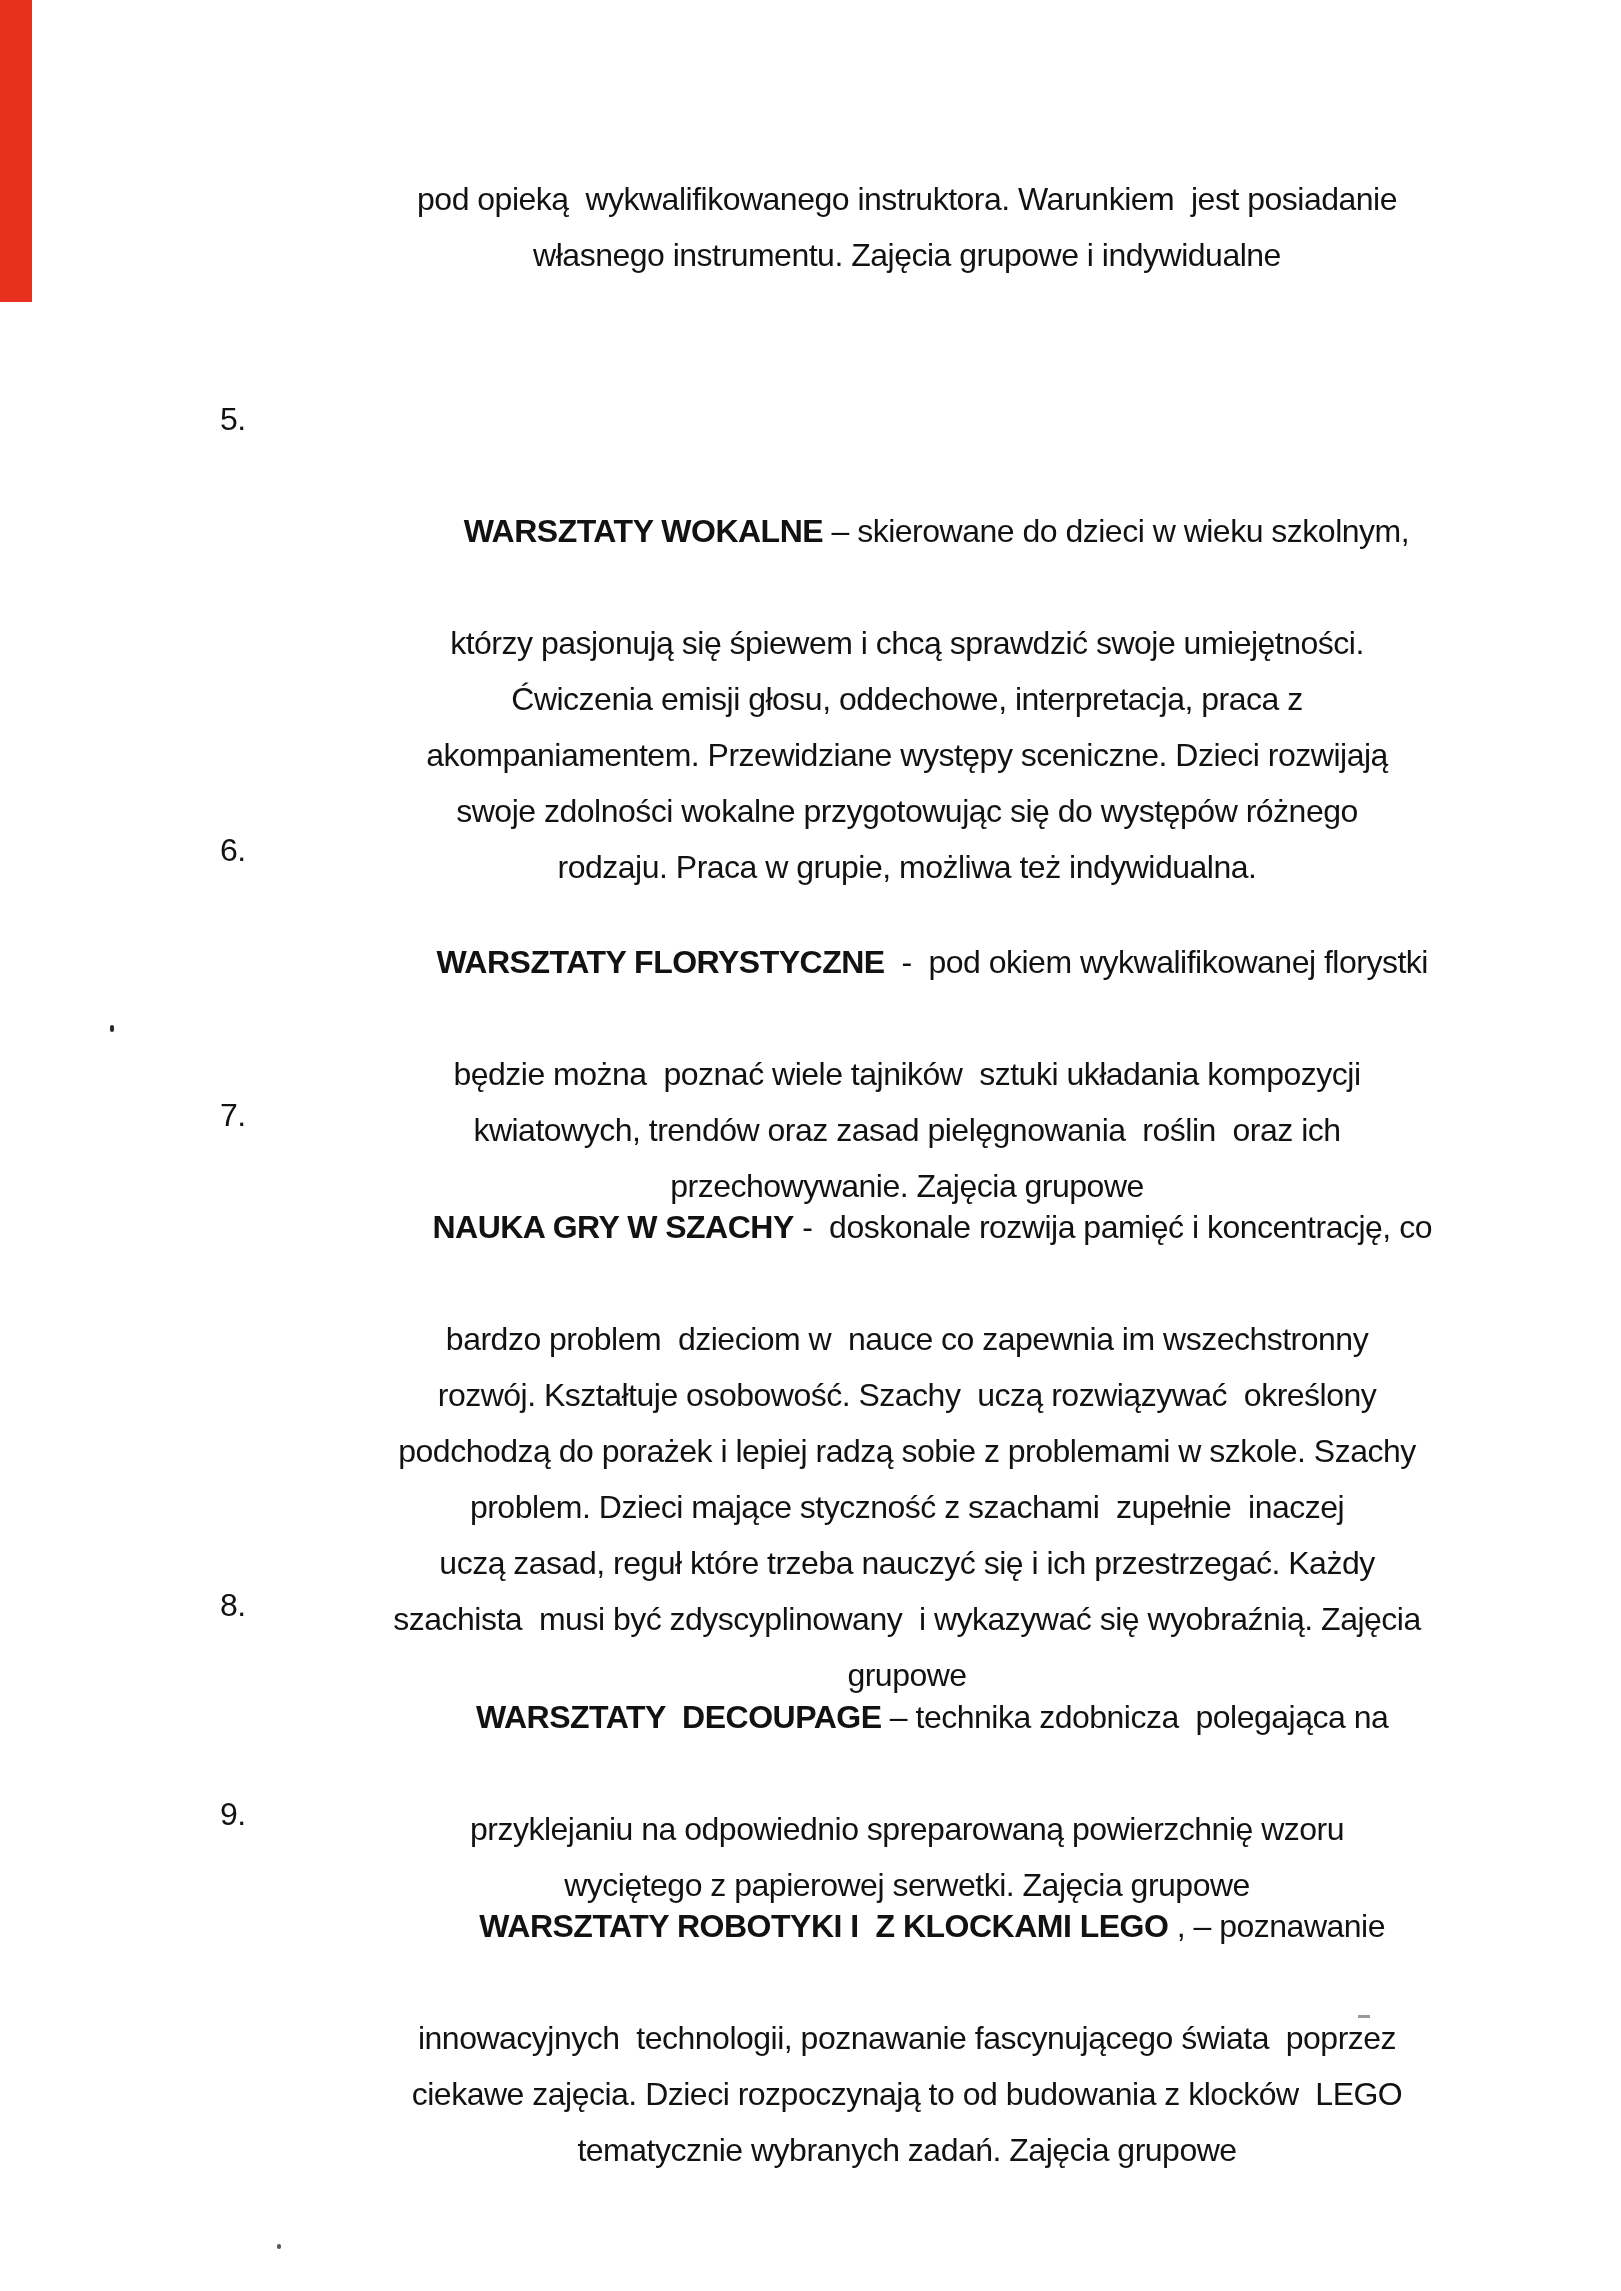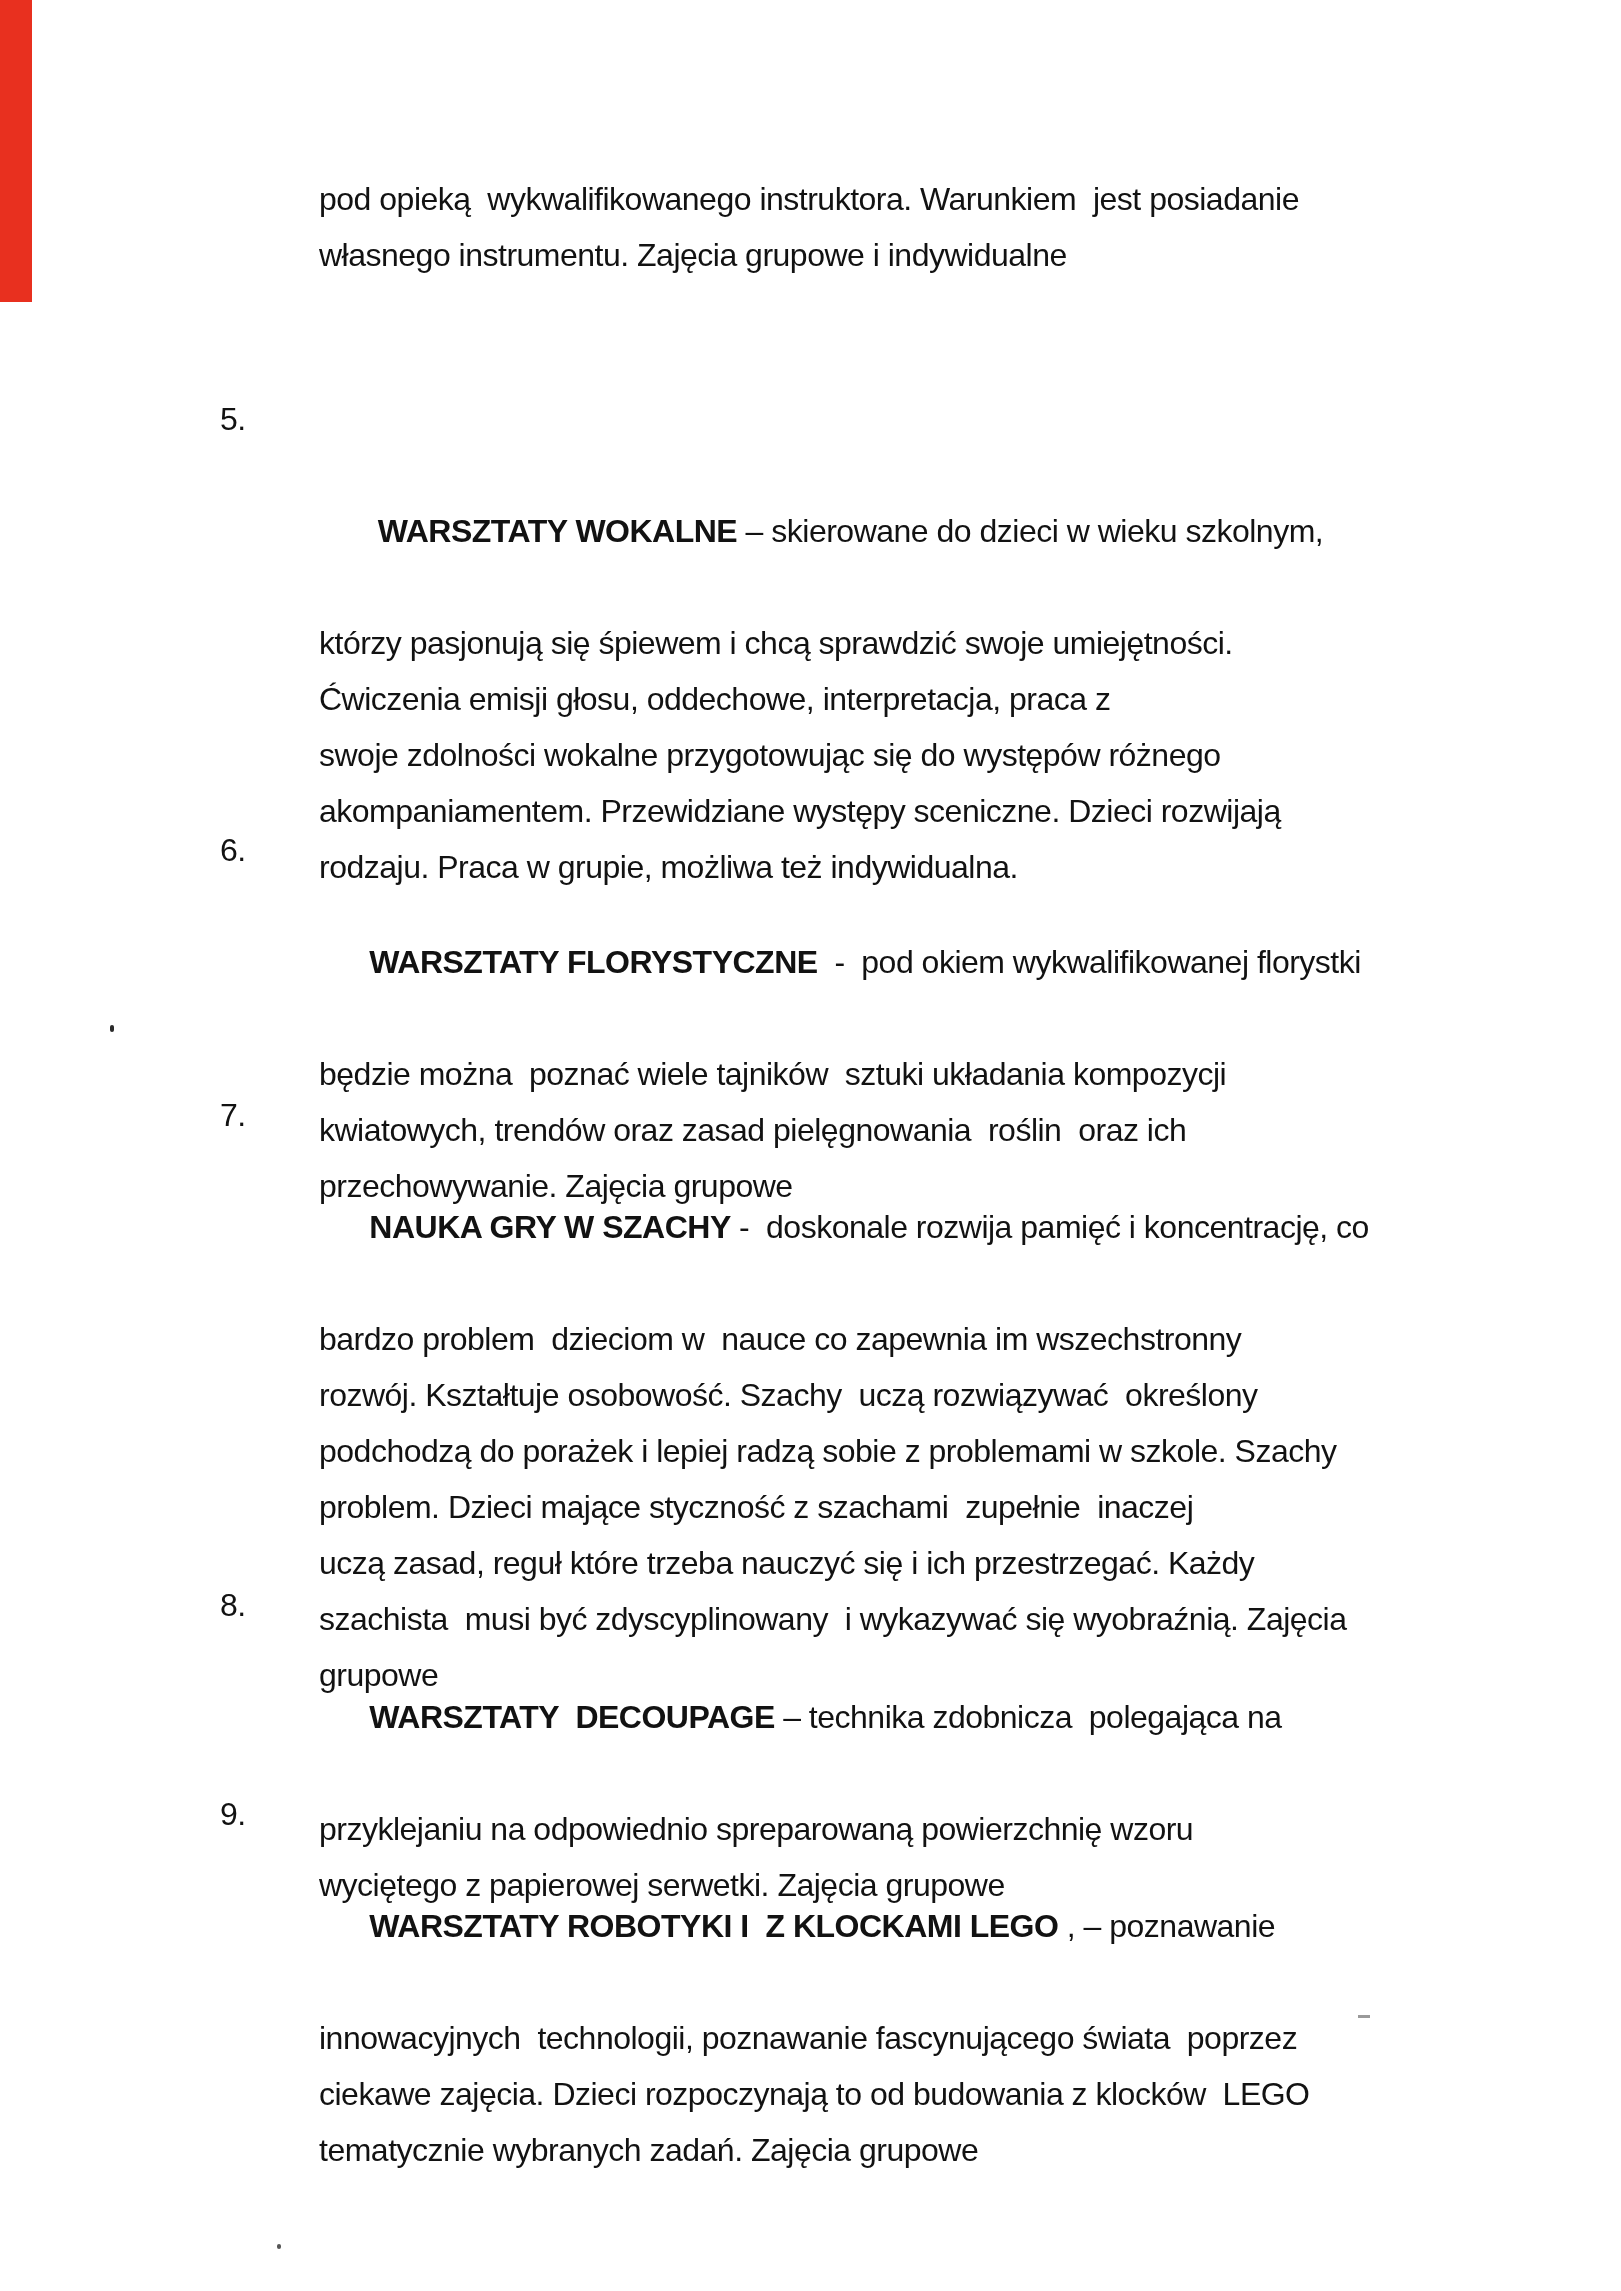--- a/index.html
+++ b/index.html
@@ -4,20 +4,21 @@
 <style>
   html, body { margin: 0; padding: 0; background: #ffffff; }
   .page {
     position: relative;
     width: 1621px;
     height: 2292px;
     background: #ffffff;
     overflow: hidden;
     font-family: "Liberation Sans", sans-serif;
     color: #121212;
+    text-align: center;
   }
   .scan-strip {
     position: absolute;
     left: 0;
     top: 0;
     width: 32px;
     height: 302px;
   }
   .text-block {
     position: absolute;
@@ -61,22 +62,22 @@
     <div class="line">własnego instrumentu. Zajęcia grupowe i indywidualne</div>
   </div>
 
   <div class="text-block" style="top:391px">
     <div class="line">
       <span class="item-number line">5.</span>
       <span class="bold"> WARSZTATY WOKALNE</span><span> – skierowane do dzieci w wieku szkolnym,</span>
     </div>
     <div class="line">którzy pasjonują się śpiewem i chcą sprawdzić swoje umiejętności.</div>
     <div class="line">Ćwiczenia emisji głosu, oddechowe, interpretacja, praca z</div>
+    <div class="line">akompaniamentem. Przewidziane występy sceniczne. Dzieci rozwijają</div>
     <div class="line">swoje zdolności wokalne przygotowując się do występów różnego</div>
-    <div class="line">akompaniamentem. Przewidziane występy sceniczne. Dzieci rozwijają</div>
     <div class="line">rodzaju. Praca w grupie, możliwa też indywidualna.</div>
   </div>
 
   <div class="text-block" style="top:822px">
     <div class="line">
       <span class="item-number line">6.</span>
       <span class="bold">WARSZTATY FLORYSTYCZNE</span><span>  -  pod okiem wykwalifikowanej florystki</span>
     </div>
     <div class="line">będzie można  poznać wiele tajników  sztuki układania kompozycji</div>
     <div class="line">kwiatowych, trendów oraz zasad pielęgnowania  roślin  oraz ich</div>

